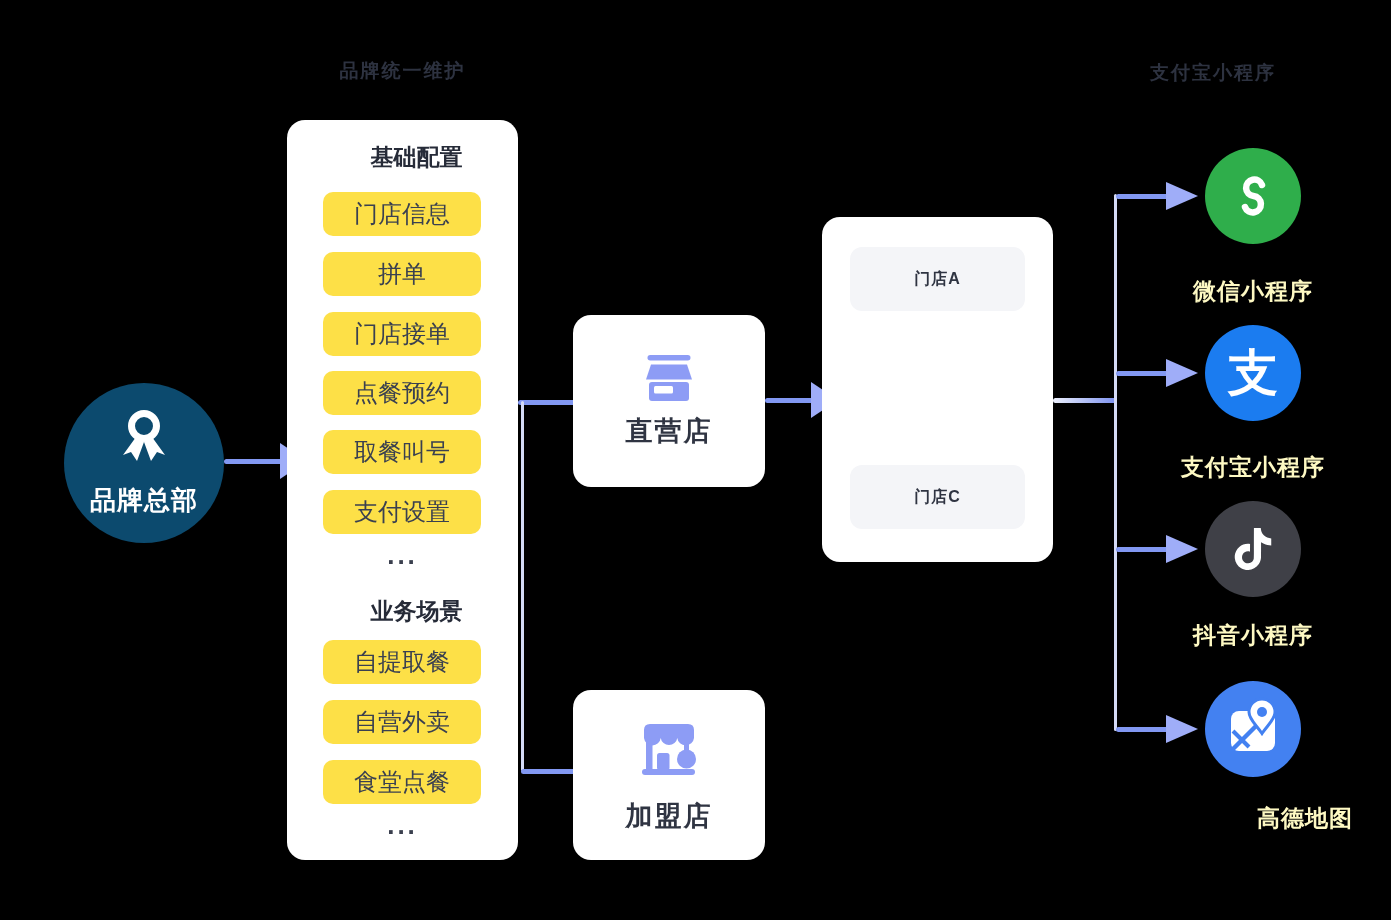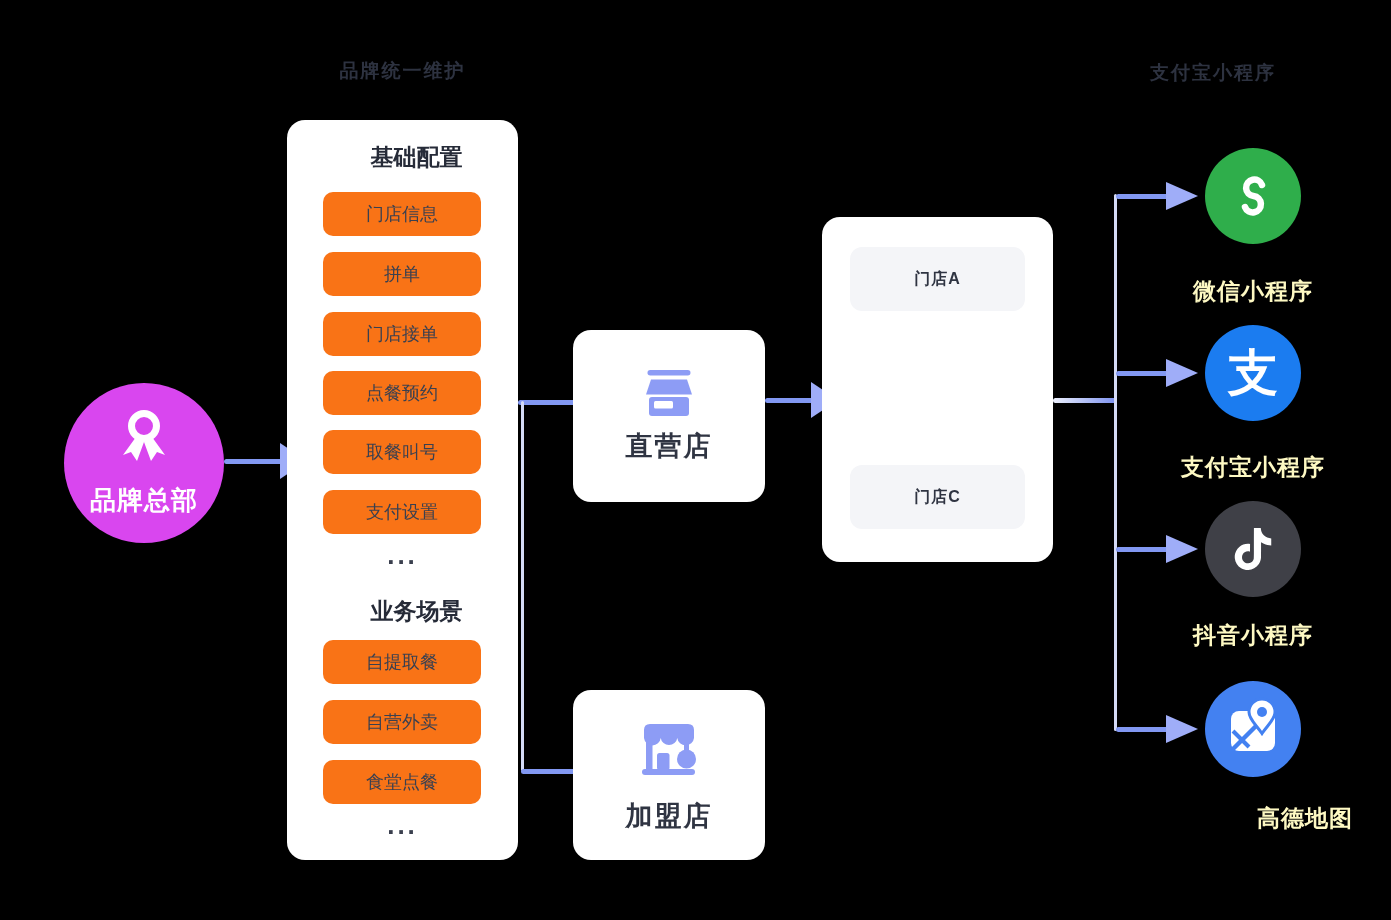--- a/index.html
+++ b/index.html
@@ -13,22 +13,22 @@
   body{background:#000;font-family:"Liberation Sans","DejaVu Sans",sans-serif;}
   .canvas{position:relative;width:1391px;height:920px;background:#000;overflow:hidden;}
 
   .big-title{position:absolute;font-size:19px;font-weight:bold;letter-spacing:2px;color:var(--ink);text-align:center;}
 
   
   .card{position:absolute;background:#fff;border-radius:18px;}
 
   
   .cfg-header{position:absolute;width:100%;text-align:center;font-size:23px;font-weight:bold;color:#262B38;padding-left:28px;}
-  .pill{position:absolute;left:36px;width:158px;height:44px;border-radius:10px;background:#f97316;
-        font-size:18px;color:var(--item-ink);text-align:center;line-height:44px;}
+  .pill{position:absolute;left:36px;width:158px;height:44px;border-radius:10px;background:#fde047;
+        font-size:24px;color:var(--item-ink);text-align:center;line-height:44px;}
   .dots{position:absolute;width:100%;text-align:center;font-size:26px;font-weight:bold;color:#3A3F4E;letter-spacing:3px;line-height:20px;}
 
   
   .node-label{position:absolute;width:100%;text-align:center;font-size:27px;font-weight:600;color:#2F3442;letter-spacing:2px;}
 
   
   .branch-pill{position:absolute;left:28px;width:175px;height:64px;border-radius:12px;background:#F4F5F8;
         font-size:16px;font-weight:600;color:#2F3442;text-align:center;line-height:64px;letter-spacing:1px;}
 
   
@@ -49,21 +49,21 @@
   .fadeline{background:linear-gradient(90deg,#EDF0FC,#7D92EF);}
 </style>
 </head>
 <body>
 
 <div class="canvas">
 
   <div class="big-title" style="left:287px;top:58px;width:231px;">品牌统一维护</div>
   <div class="big-title" style="left:1103px;top:60px;width:220px;">支付宝小程序</div>
 
-  <div class="brand-circle" style="background-color: #d946ef;">
+  <div class="brand-circle" style="background-color: #0c4a6e;">
     <svg style="position:absolute;left:50px;top:22px;" width="60" height="64" viewBox="0 0 60 64">
       <polygon points="22,32 30,37 23,56 17,47 9,50" fill="#fff"></polygon>
       <polygon points="38,32 30,37 37,56 43,47 51,50" fill="#fff"></polygon>
       <circle cx="30" cy="21" r="12.5" fill="none" stroke="#fff" stroke-width="7"></circle>
     </svg>
     <div class="brand-label">品牌总部</div>
   </div>
 
   <div class="hline" style="left:224px;top:459px;width:58px;"></div>
   <div class="tri tri-big" style="left:280px;top:443px;"></div>
@@ -83,21 +83,21 @@
     <div class="pill" style="top:640px;">食堂点餐</div>
     <div class="dots" style="top:695px;">...</div>
   </div>
 
   <div class="hline" style="left:518px;top:400px;width:62px;"></div>
   <div class="tri tri-big" style="left:578px;top:384px;"></div>
   <div class="vline" style="left:521px;top:401px;height:370px;"></div>
   <div class="hline" style="left:521px;top:769px;width:65px;"></div>
   <div class="tri tri-big" style="left:584px;top:753px;"></div>
 
-  <div class="card" style="left:573px;top:315px;width:192px;height:172px;margin-top:15px;">
+  <div class="card" style="left:573px;top:315px;width:192px;height:172px;">
     <svg style="position:absolute;left:70px;top:40px;" width="52" height="46" viewBox="0 0 52 46">
       <rect x="4.5" y="0" width="43" height="5.5" rx="2.7" fill="#8D9CF5"></rect>
       <path d="M8 9.5 h36 l5 15 h-46 z" fill="#8D9CF5"></path>
       <rect x="6" y="27" width="40" height="19" rx="3" fill="#8D9CF5"></rect>
       <rect x="11" y="31" width="19" height="7.5" rx="1.5" fill="#fff"></rect>
     </svg>
     <div class="node-label" style="top:98px;">直营店</div>
   </div>
 
   <div class="card" style="left:573px;top:690px;width:192px;height:170px;">

